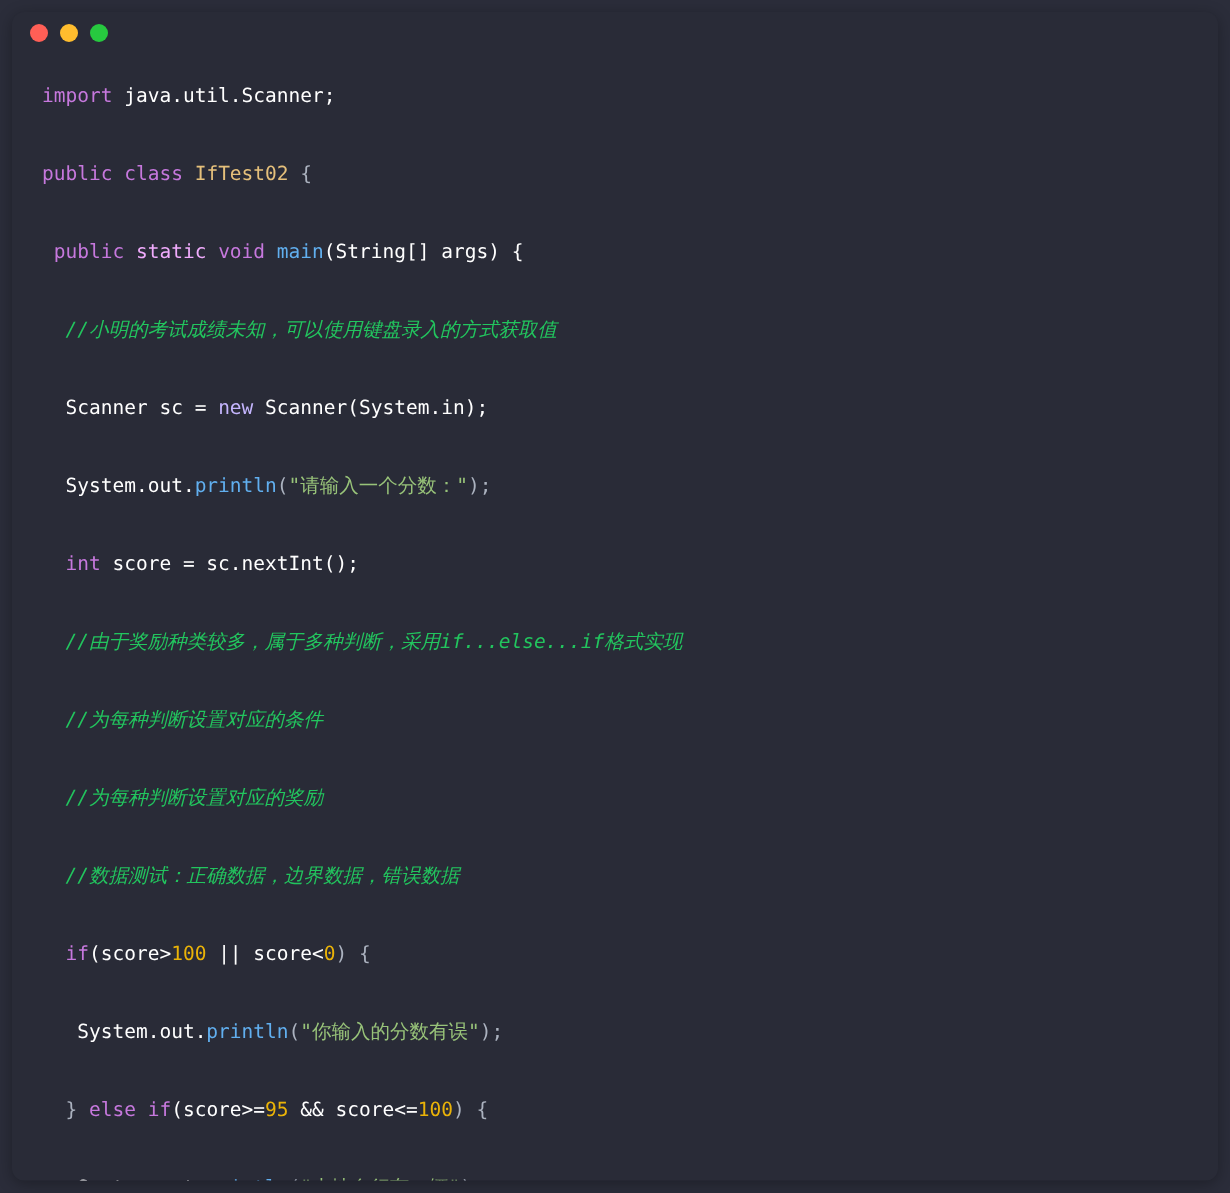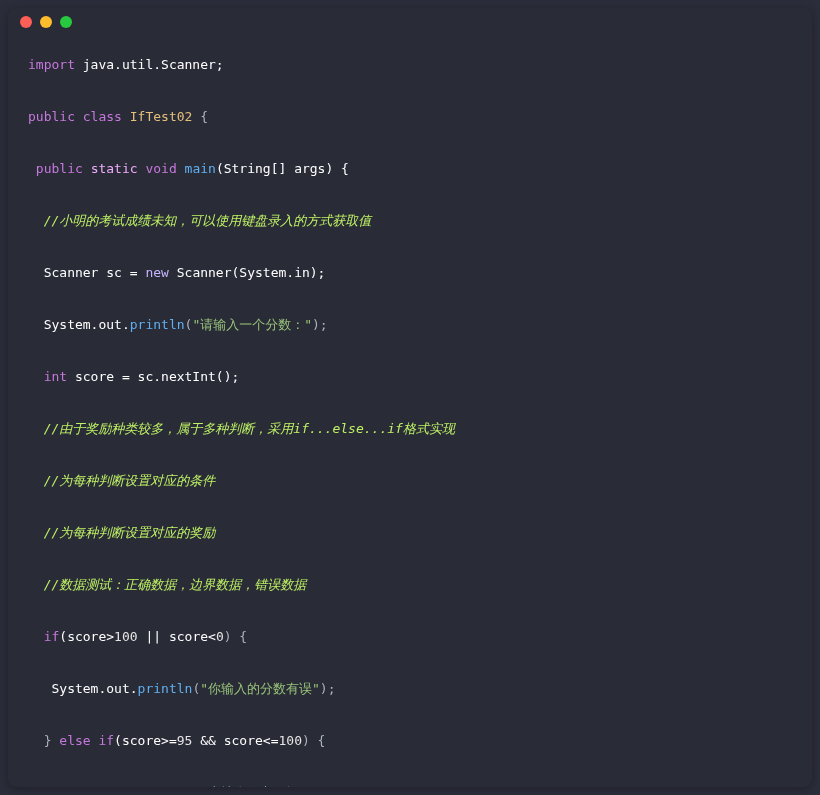--- a/index.html
+++ b/index.html
@@ -49,22 +49,22 @@
     .kw-class { color: #c678dd; }
     .kw-static { color: #f0abfc; }
     .kw-void { color: #c678dd; }
     .kw-new { color: #c4b5fd; }
     .kw-int { color: #c678dd; }
     .kw-if { color: #c678dd; margin-top: 40px; }
     .kw-else { color: #c678dd; }
     .classname { color: #e5c07b; }
     .method { color: #61afef; }
     .string { color: #98c379; }
-    .comment { color: #bef264; font-style: italic; }
-    .number { color: #e5e5e5; }
+    .comment { color: #22c55e; font-style: italic; }
+    .number { color: #eab308; }
     .punct { color: #abb2bf; }
     .plain { color: #ffffff; }
   </style>
 </head>
 <body>
 
 <div class="window">
   <div class="titlebar">
     <div class="dot dot-red"></div>
     <div class="dot dot-yellow"></div>

